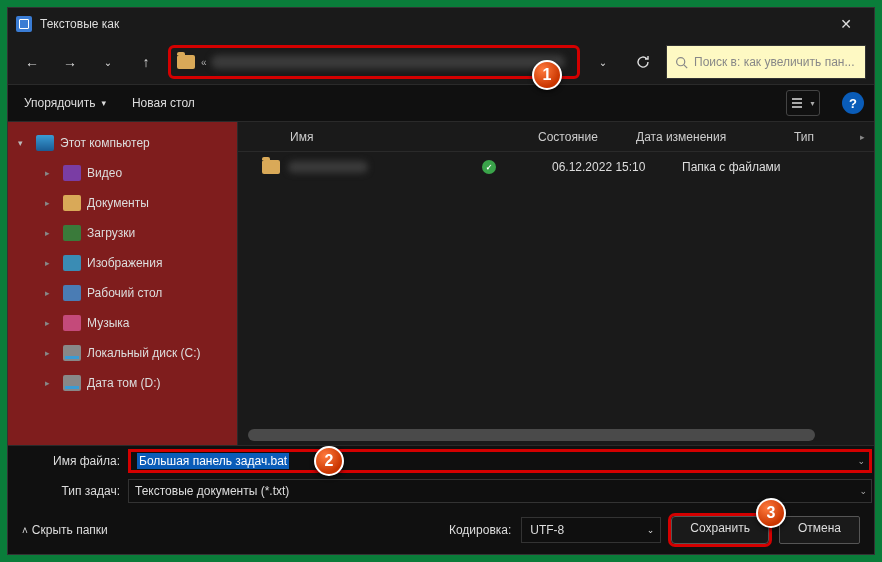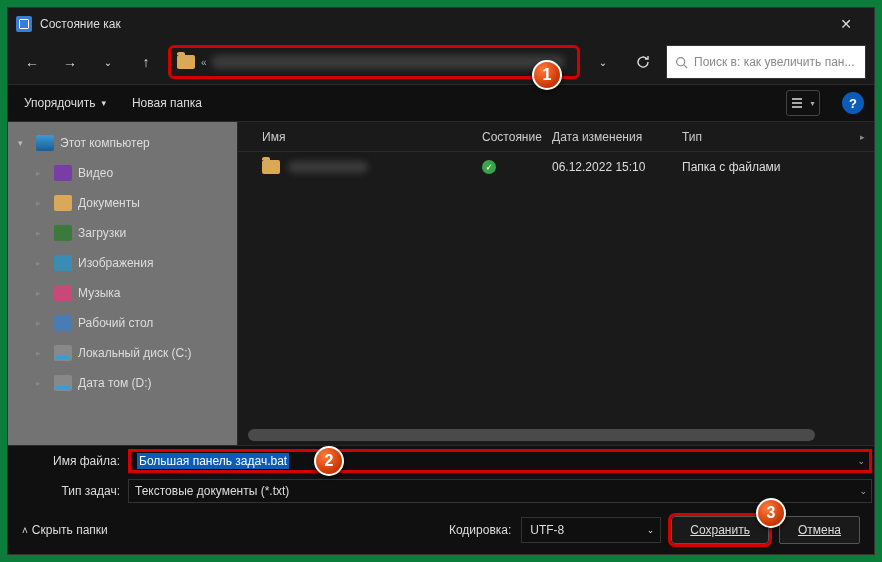--- a/index.html
+++ b/index.html
@@ -15,46 +15,46 @@
 .addr-wrap { flex:1; height:34px; border:3px solid #d40000; border-radius:6px; display:flex; align-items:center; padding:0 6px; background:#1a1a1a; position:relative; }
 .folder-icon { width:18px; height:14px; background:#d9a958; border-radius:2px; margin-right:6px; position:relative; }
 .folder-icon::before { content:""; position:absolute; top:-3px; left:0; width:8px; height:3px; background:#d9a958; border-radius:2px 2px 0 0;}
 .addr-blur { flex:1; height:14px; background:#3a3a3a; filter:blur(3px); border-radius:7px; margin-right:6px; }
 .chevlite { font-size:10px; color:#aaa; margin-right:4px;}
 .marker { position:absolute; width:30px; height:30px; border-radius:50%; background:radial-gradient(circle at 35% 30%, #ff7a3d, #c93500 70%); border:2px solid #fff; color:#fff; font-weight:bold; display:flex; align-items:center; justify-content:center; font-size:16px; box-shadow:0 2px 4px rgba(0,0,0,.6); z-index:50; }
 .m1 { top:52px; left:524px; }
 .m2 { top:438px; left:306px; }
 .m3 { top:490px; left:748px; }
 .refresh-btn, .dd-btn { width:34px; height:34px; display:flex; align-items:center; justify-content:center; color:#ddd; cursor:pointer;}
-.search-box { width:200px; height:34px; background:#ffffff; border:1px solid #333; display:flex; align-items:center; padding:0 8px; color:#888; font-size:12px; }
+.search-box { width:200px; height:34px; background:#fef9c3; border:1px solid #333; display:flex; align-items:center; padding:0 8px; color:#888; font-size:12px; }
 .search-box svg { margin-right:6px; }
 .toolbar { height:38px; background:#101010; border-top:1px solid #2a2a2a; border-bottom:1px solid #2a2a2a; display:flex; align-items:center; padding:16px 10px; gap:14px; }
 .tool-btn { display:flex; align-items:center; gap:6px; font-size:12px; color:#ddd; cursor:pointer; padding:4px 6px;}
 .tool-btn .chev { font-size:9px; }
 .view-btn { width:34px; height:26px; border:1px solid #444; border-radius:3px; display:flex; align-items:center; justify-content:center; margin-left:auto; cursor:pointer; }
 .help-btn { width:22px; height:22px; border-radius:50%; background:#0a5cb8; color:#fff; display:flex; align-items:center; justify-content:center; font-size:13px; margin-left:8px; cursor:pointer; font-weight:bold;}
 .content { flex:1; display:flex; min-height:0; }
-.sidebar { width:230px; background:#737373; border-right:1px solid #2a2a2a; overflow:auto; padding:6px 0; }
+.sidebar { width:230px; background:#7f1d1d; border-right:1px solid #2a2a2a; overflow:auto; padding:6px 0; }
 .tree-item { display:flex; align-items:center; height:30px; padding-left:10px; font-size:12px; color:#ddd; cursor:pointer; gap:6px;}
 .tree-chev { width:12px; font-size:9px; color:#888;}
 .tree-chev.down::before { content:"▾"; color:#bbb;}
 .tree-chev.right::before { content:"▸"; }
 .tree-icon { width:18px; height:16px; border-radius:2px; }
 .ic-pc { background:linear-gradient(#3a9cd4,#1a5c94); }
 .ic-video { background:#7a3da4; }
 .ic-doc { background:#d9a958; }
 .ic-dl { background:#3a7a3a; }
 .ic-img { background:#3a8cb4; }
 .ic-music { background:#c44a7a; }
 .ic-desk { background:#4a7cb4; }
 .ic-disk { background:#888; border-radius:2px; position:relative;}
 .ic-disk::after{content:"";position:absolute;left:2px;right:2px;bottom:2px;height:3px;background:#3a9cd4;}
-.sub { padding-left:28px; }
+.sub { padding-left:37px; }
 .filelist { flex:1; background:#1a1a1a; display:flex; flex-direction:column; }
-.columns { height:30px; display:flex; align-items:center; padding-left:10px; font-size:12px; color:#ccc; border-bottom:1px solid #2a2a2a; }
+.columns { height:30px; display:flex; align-items:center; padding-left:10px; font-size:12px; color:#ccc; border-bottom:1px solid #2a2a2a;gap:28px; }
 .col-name { width:220px; }
 .col-state { width:70px; }
 .col-date { width:130px; }
 .col-type { flex:1; }
 .col-x { width:14px; font-size:9px; color:#888; cursor:pointer;}
 .row { height:30px; display:flex; align-items:center; padding-left:10px; font-size:12px; }
 .row .folder-icon { margin-right:8px; }
 .row-blur { width:80px; height:12px; background:#3a3a3a; filter:blur(3px); border-radius:6px; }
 .check { width:14px; height:14px; border-radius:50%; background:#3aa44a; display:flex; align-items:center; justify-content:center; color:#fff; font-size:8px; font-weight:bold;}
 .listbody { flex:1; position:relative; }
@@ -66,31 +66,31 @@
 .form-input { flex:1; height:24px; background:#0f0f0f; border:1px solid #333; color:#ddd; display:flex; align-items:center; padding:0 6px; position:relative;}
 .form-input.hl { border:3px solid #d40000; border-radius:0; }
 .form-input .seltext { background:#0a5cb8; color:#fff; padding:1px 2px; }
 .form-input .dd { position:absolute; right:4px; top:50%; transform:translateY(-50%); font-size:9px; color:#aaa; cursor:pointer;}
 .footer { height:48px; display:flex; align-items:center; padding:0 14px; gap:10px; font-size:12px; }
 .hide-folders { display:flex; align-items:center; gap:4px; cursor:pointer; color:#ddd;}
 .footer-spacer { flex:1; }
 .enc-label { color:#ddd; }
 .enc-select { width:140px; height:26px; background:#0f0f0f; border:1px solid #333; color:#ddd; display:flex; align-items:center; padding:0 8px; position:relative; cursor:pointer;}
 .enc-select .dd { position:absolute; right:6px; font-size:9px;}
-.btn { height:28px; padding:4px 18px; background:#1a1a1a; border:1px solid #555; color:#ddd; display:flex; align-items:center; justify-content:center; cursor:pointer; border-radius:2px;text-decoration:underline;}
+.btn { height:28px; padding:4px 18px; background:#1a1a1a; border:1px solid #555; color:#ddd; display:flex; align-items:flex-start; justify-content:center; cursor:pointer; border-radius:2px;}
 .btn.hl { outline:3px solid #d40000; border-radius:4px; }
 </style>
 </head>
 <body>
 
 <div class="window">
 
   <div class="titlebar">
     <div class="titlebar-icon"></div>
-    <div class="titlebar-title">Состояние как</div>
+    <div class="titlebar-title">Текстовые как</div>
     <div class="titlebar-close">✕</div>
   </div>
 
   <div class="navbar">
     <div class="nav-btn">←</div>
     <div class="nav-btn">→</div>
     <div class="nav-btn" style="font-size:10px;">⌄</div>
     <div class="nav-btn">↑</div>
     <div class="addr-wrap">
       <div class="folder-icon"></div>
@@ -111,21 +111,21 @@
       <span>Поиск в: как увеличить пан...</span>
     </div>
   </div>
 
   <div class="toolbar">
     <div class="tool-btn">
       <span>Упорядочить</span>
         <span class="chev">▾</span>
     </div>
     <div class="tool-btn">
-      <span>Новая папка</span>
+      <span>Новая стол</span>
     </div>
     <div class="view-btn">
       <svg width="16" height="12" viewBox="0 0 16 12" stroke="#ddd" stroke-width="1.3">
           <path d="M1 2h10M1 6h10M1 10h10"></path>
         </svg>
       <span style="font-size:8px;margin-left:3px;color:#aaa">▾</span>
     </div>
     <div class="help-btn">?</div>
   </div>
 
@@ -151,27 +151,27 @@
           <span class="tree-icon ic-dl"></span>
           <span>Загрузки</span>
         </div>
       <div class="tree-item sub">
           <span class="tree-chev right"></span>
           <span class="tree-icon ic-img"></span>
           <span>Изображения</span>
         </div>
       <div class="tree-item sub">
           <span class="tree-chev right"></span>
+          <span class="tree-icon ic-desk"></span>
+          <span>Рабочий стол</span>
+        </div>
+      <div class="tree-item sub">
+          <span class="tree-chev right"></span>
           <span class="tree-icon ic-music"></span>
           <span>Музыка</span>
-        </div>
-      <div class="tree-item sub">
-          <span class="tree-chev right"></span>
-          <span class="tree-icon ic-desk"></span>
-          <span>Рабочий стол</span>
         </div>
       <div class="tree-item sub">
           <span class="tree-chev right"></span>
           <span class="tree-icon ic-disk"></span>
           <span>Локальный диск (C:)</span>
         </div>
       <div class="tree-item sub">
           <span class="tree-chev right"></span>
           <span class="tree-icon ic-disk"></span>
           <span>Дата том (D:)</span>

